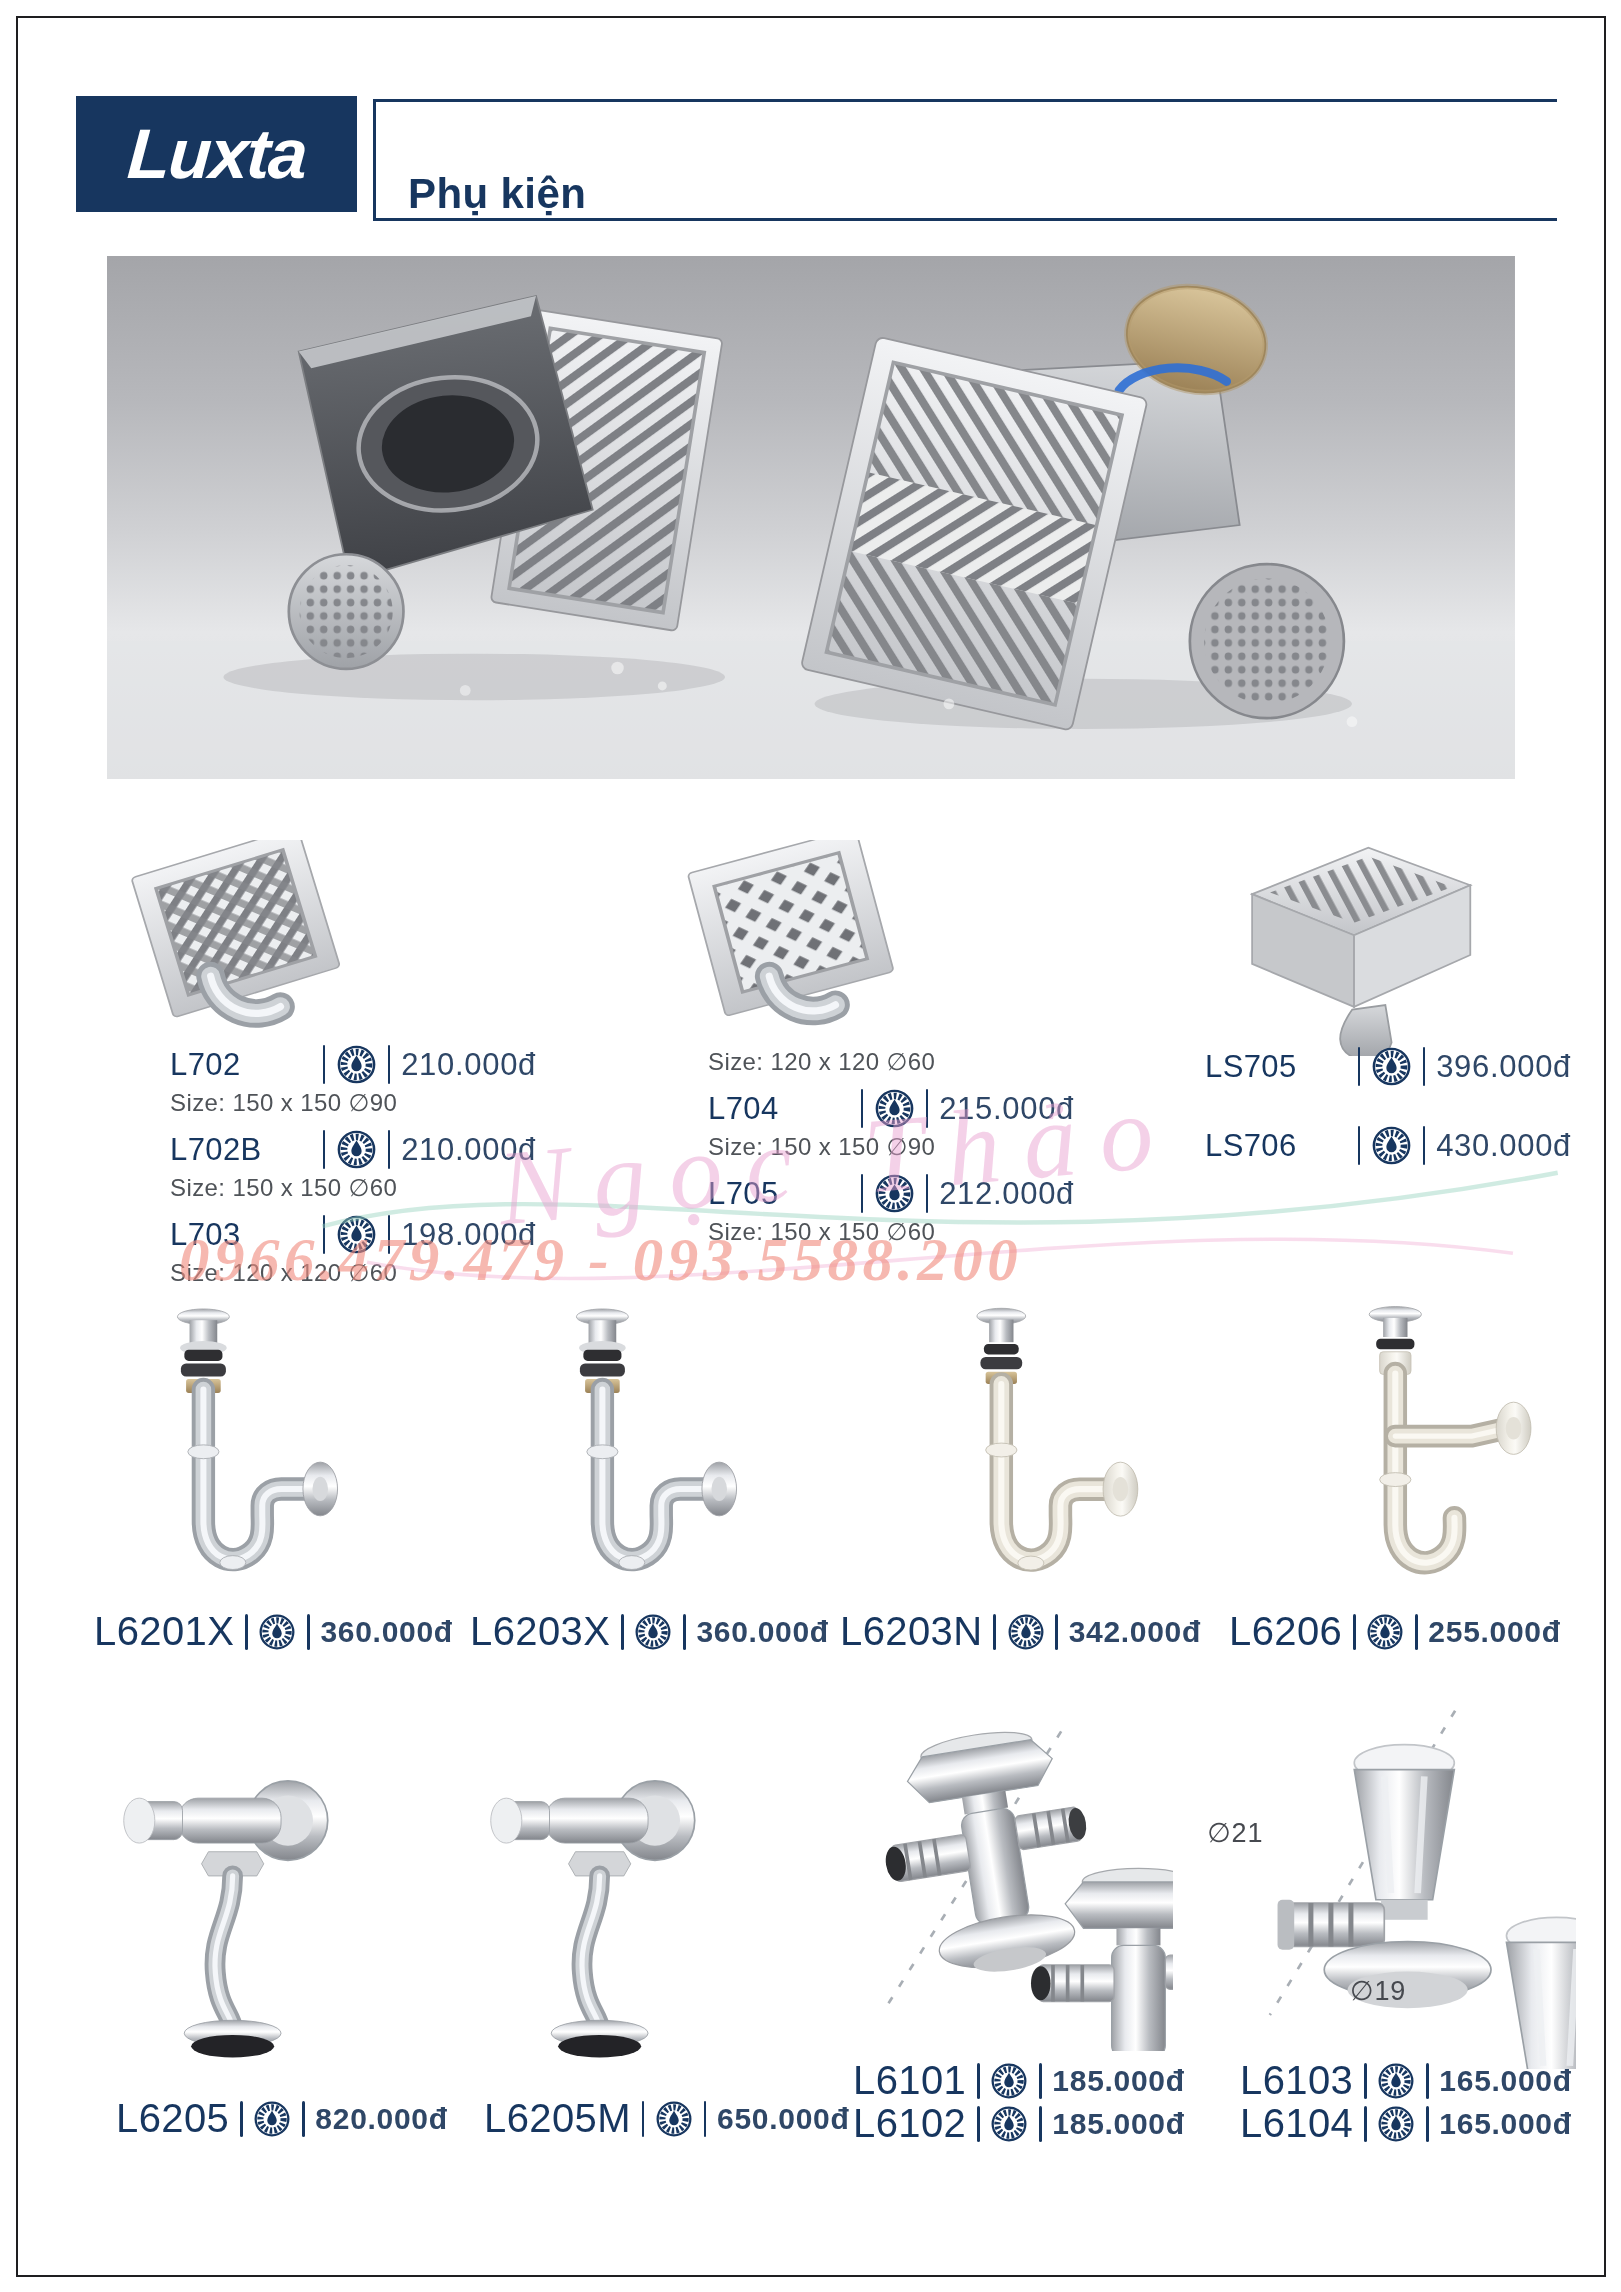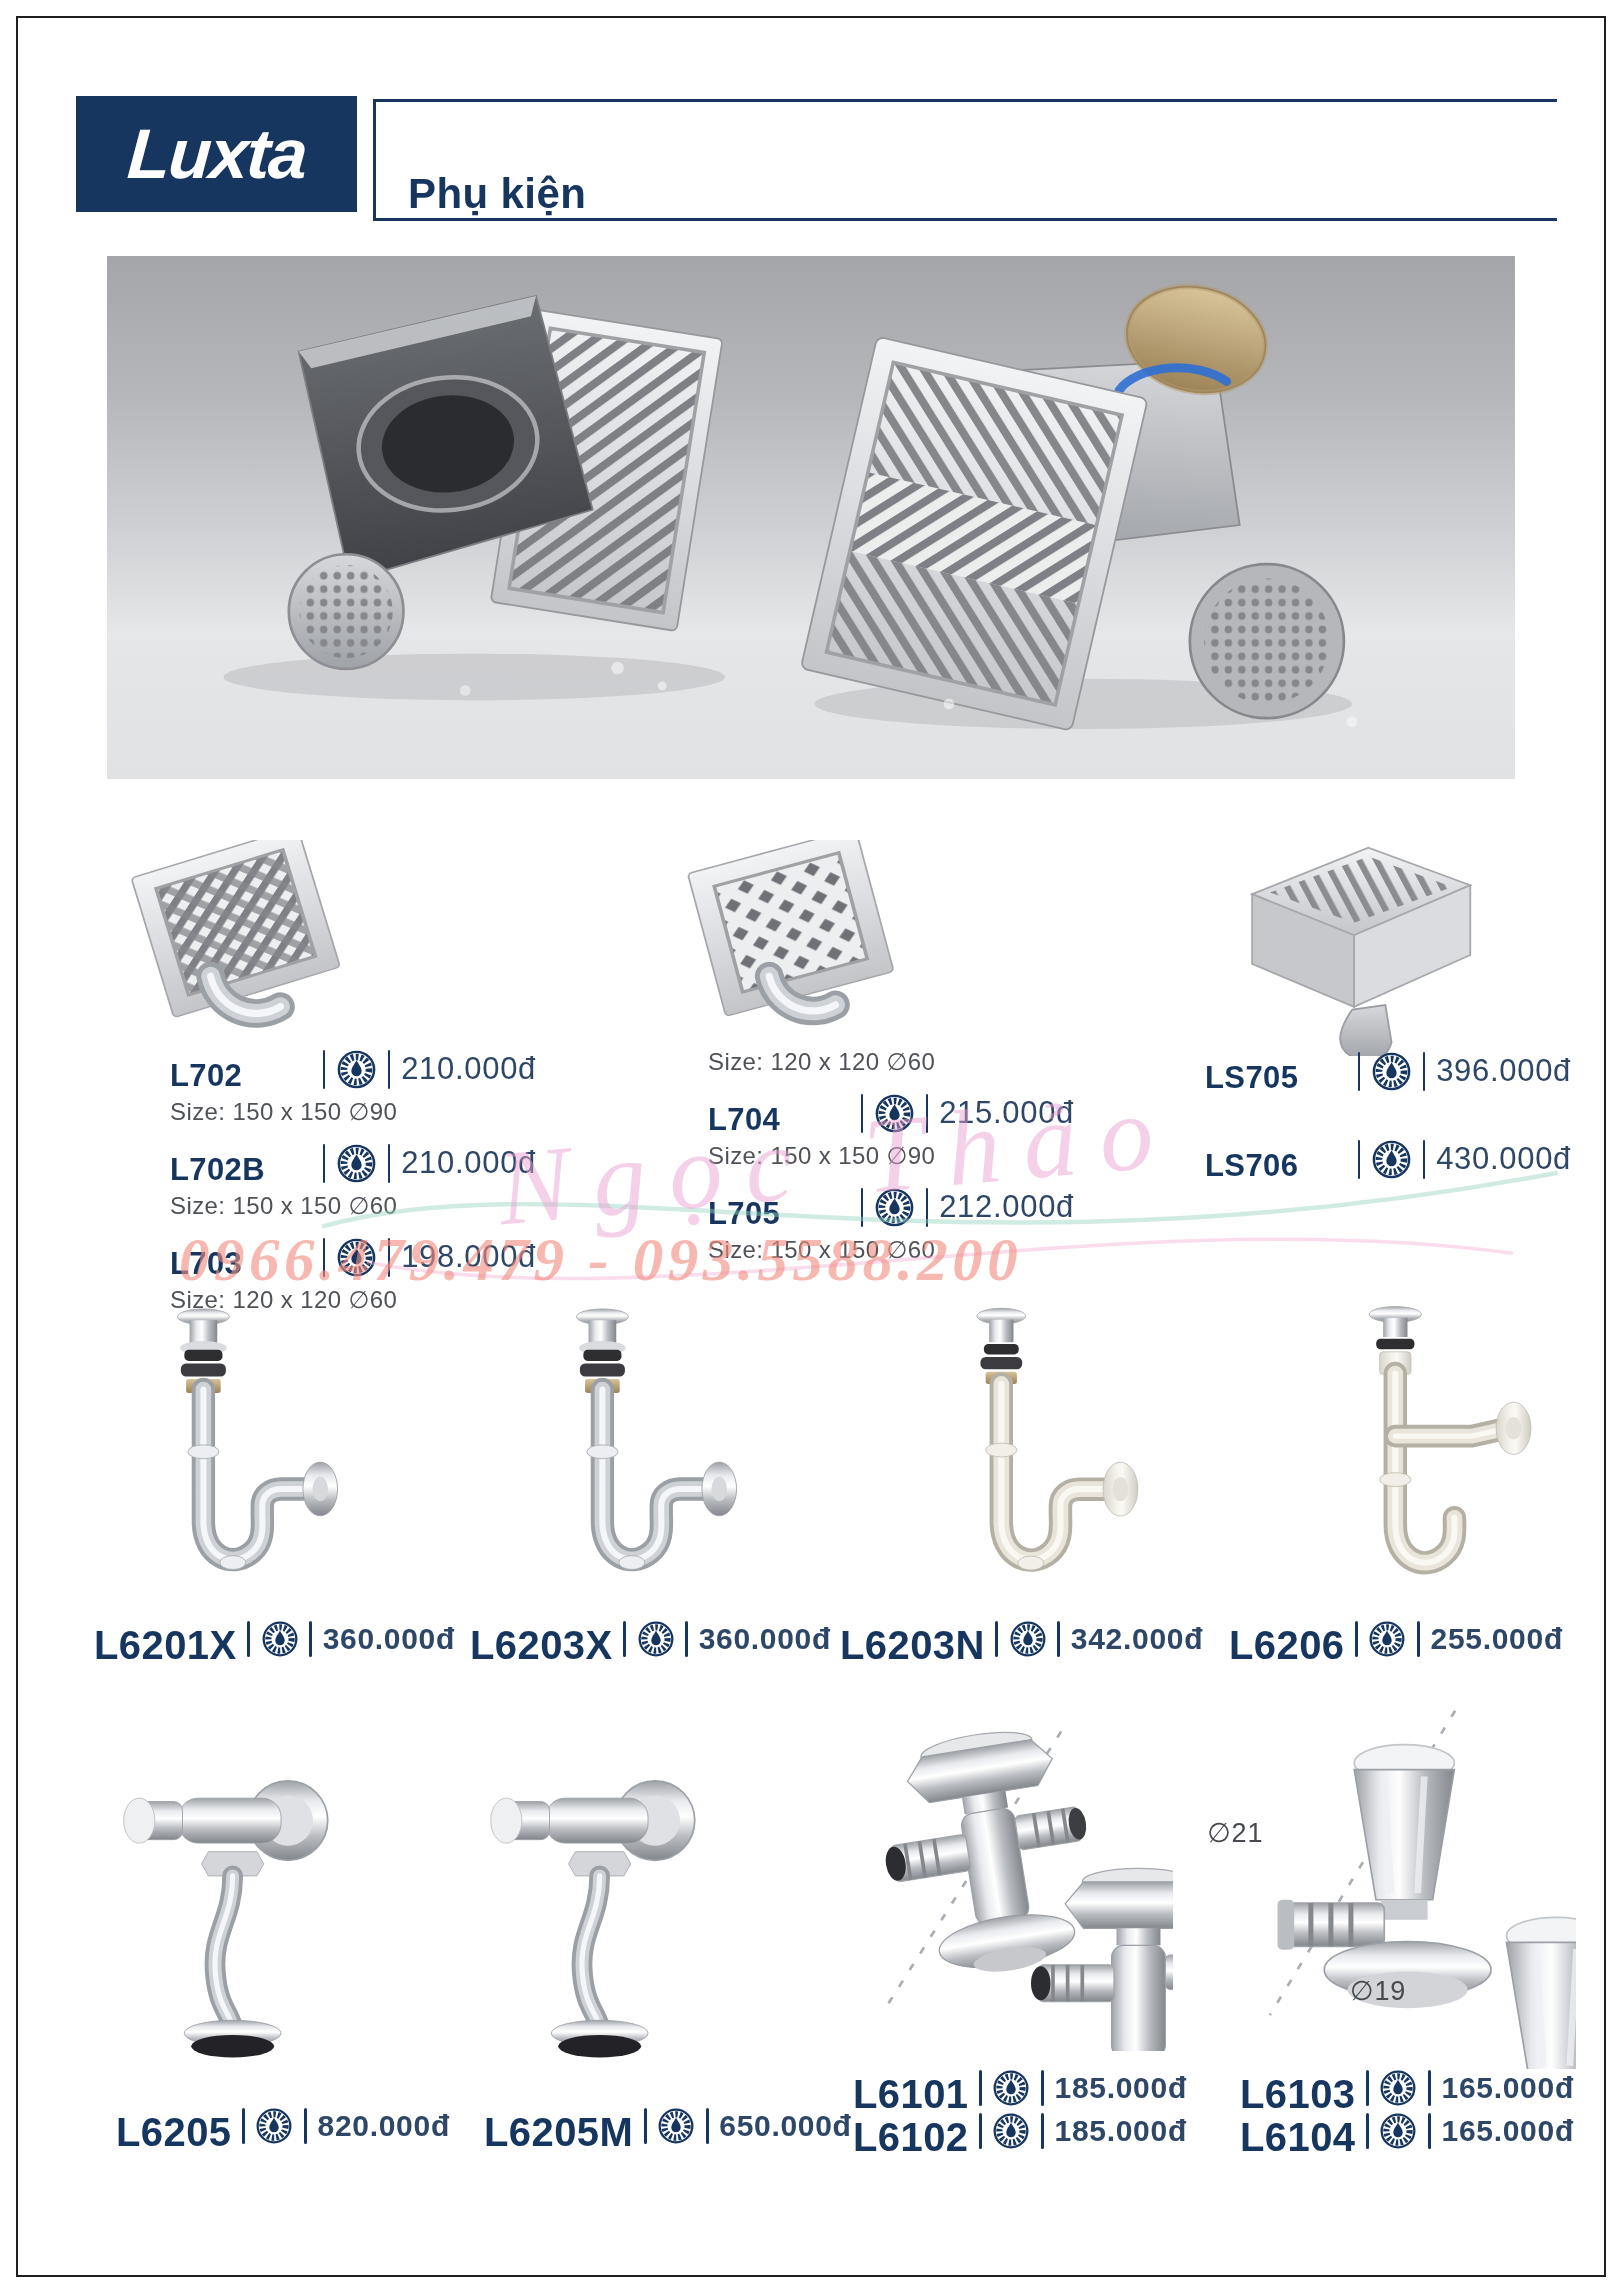--- a/index.html
+++ b/index.html
@@ -15,21 +15,21 @@
 
   
   .hero{position:absolute;left:107px;top:256px;width:1408px;height:523px;}
 
   
   .pimg{position:absolute;}
   .pimg svg{display:block;width:100%;height:100%;}
 
   
   .pl{display:flex;align-items:center;gap:10.7px;}
-  .pl .model{font-weight:bold;color:#17365f;font-size:31px;letter-spacing:0.4px;margin-top:14px;}
+  .pl .model{font-weight:normal;color:#17365f;font-size:31px;letter-spacing:0.4px;}
   .pl .vbar{width:2.7px;height:39px;background:#17365f;border-radius:1.8px;flex:0 0 auto;}
   .pl .badge{width:41px;height:41px;flex:0 0 auto;}
   .pl .price{font-size:31px;color:#2f4767;letter-spacing:0.7px;white-space:nowrap;text-align:right;}
   .drain-col{position:absolute;width:502px;}
   .drain-col .model{width:142px;}
   .drain-col .size{font-size:24px;color:#4f5358;margin:3.6px 0 12.5px 0;letter-spacing:0.4px;}
   .drain-col.ls .pl{margin-bottom:38px;}
   .rlabel{position:absolute;}
   .rlabel .model{width:auto;}
   .rlabel .badge{width:38px;height:38px;}

